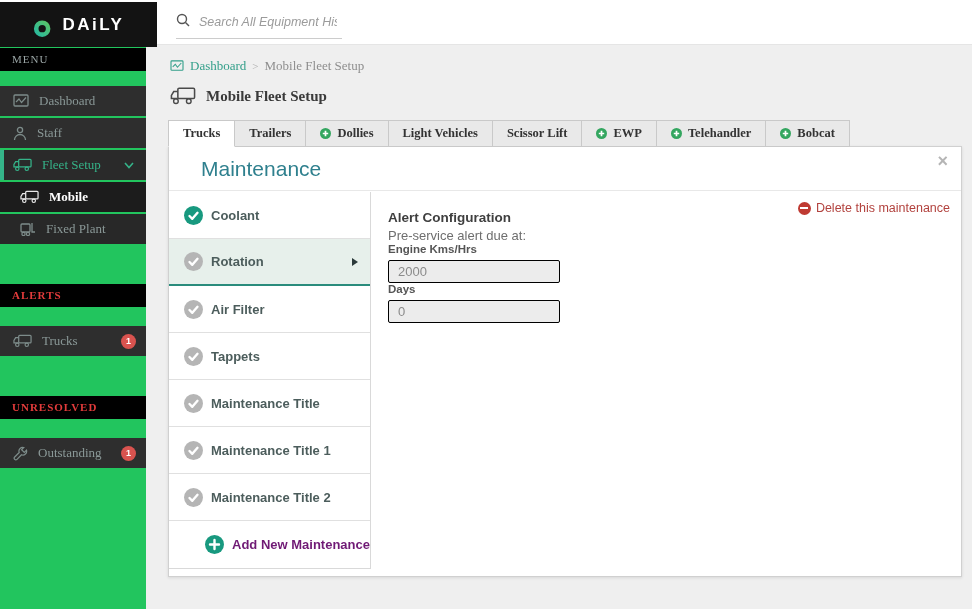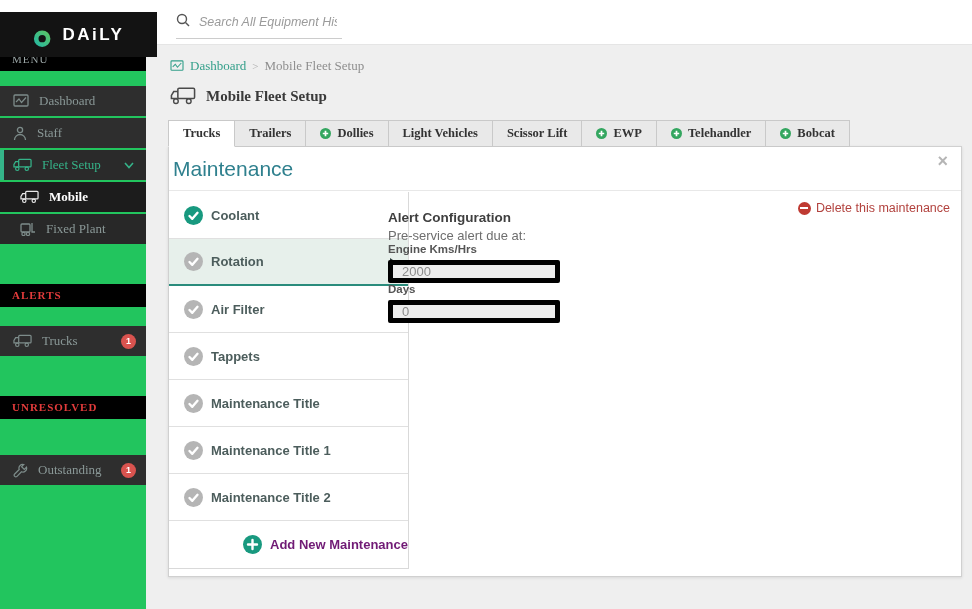--- a/index.html
+++ b/index.html
@@ -3,21 +3,21 @@
 <meta charset="utf-8">
 <style>
   * { margin:0; padding:0; box-sizing:border-box; }
   html,body { width:972px; height:609px; }
   body { position:relative; background:#efefef; overflow:hidden;
          font-family:"Liberation Sans", sans-serif; }
 
   
   .topbar { position:absolute; left:0; top:0; width:972px; height:45px;
             background:#fff; border-bottom:1px solid #e5e5e5; z-index:5; }
-  .logo-area { position:absolute; left:0; top:12px; width:157px; height:45px;
+  .logo-area { position:absolute; left:0; top:2px; width:157px; height:45px;
                background:#131313; display:flex; align-items:center; justify-content:center;
                gap:8px; z-index:6; }
   .logo-text { color:#fff; font-size:17px; font-weight:bold; letter-spacing:2.5px; }
   .search-wrap { position:absolute; left:176px; top:13px; width:166px;
                  display:flex; align-items:center; gap:9px;
                  border-bottom:1px solid #ccc; padding-bottom:7px; }
   .search-input { border:none; outline:none; background:transparent; width:138px;
                   font-size:12.5px; color:#777; font-family:"Liberation Sans",sans-serif; }
   .search-input::placeholder { color:#9b9b9b; font-style:italic; }
 
@@ -25,21 +25,21 @@
   .sidebar { position:absolute; left:0; top:45px; width:146px; height:564px;
              background:#22c55e; font-family:"Liberation Serif", serif; z-index:4; }
   .side-header { background:#000; color:#9aa5a5; font-size:11px; letter-spacing:1px;
                  padding:5px 12px; line-height:13px; }
   .side-header.alert { color:#e23b3b; font-weight:bold;margin-top:40px; }
   .s0 { margin-top:3px; }
   .s0 .side-items { margin-top:15px; }
   .s1 { margin-top:9px; }
   .s1 .side-items { margin-top:19px; }
   .s2 { margin-top:13px; }
-  .s2 .side-items { margin-top:36px; }
+  .s2 .side-items { margin-top:19px; }
   .side-item { display:flex; align-items:center; height:30px; padding-left:13px;
                gap:10px; color:#8a9897; font-size:13px; margin-bottom:2px;
                background:#2e2e2e; cursor:pointer; }
   .side-item .icn { display:flex; color:#7d8c8a; flex:none; }
   .side-item.parent-active { background:#2a2a2a; border-left:4px solid #35b389;
                              padding-left:9px; color:#35b389; }
   .side-item.parent-active .icn { color:#35b389; }
   .side-item.child { padding-left:20px; background:#282828; }
   .side-item.child.current { background:#1c1c1c; color:#fff; font-weight:bold; }
   .side-item.child.current .icn { color:#e8e8e8; }
@@ -66,27 +66,27 @@
          padding:0 14px; display:flex; align-items:center; gap:6px; cursor:pointer;
          font-family:"Liberation Serif",serif; font-size:12.5px; font-weight:bold; color:#333; }
   .tab:first-child { border-left:1px solid #c9c9c9; }
   .tab.active { background:#fff; border-bottom:1px solid #fff; }
   .tab .icn { display:flex; }
 
   
   .modal { position:relative; z-index:2; margin:-1px 0 0 11px; width:794px; height:431px;
            background:#fff; border:1px solid #d0d0d0; box-shadow:0 1px 3px rgba(0,0,0,.10); }
   .modal-header { height:44px; border-bottom:1px solid #e8e8e8; display:flex;
-                  align-items:center; padding-left:4px; }
+                  align-items:center; padding-left:32px; }
   .modal-title { font-size:21px; color:#2f808e; }
   .modal-close { position:absolute; top:5px; right:13px; color:#b5b5b5; font-size:18px;
                  font-weight:bold; cursor:pointer; line-height:1; }
   .modal-body { position:absolute; top:45px; left:0; right:0; bottom:0; }
 
-  .maint-list { position:absolute; left:0; top:0; width:240px; background:#fff;
+  .maint-list { position:absolute; left:0; top:0; width:202px; background:#fff;
                 border-right:1px solid #d9d9d9; border-bottom:1px solid #d9d9d9; }
   .m-row { height:47px; border-bottom:1px solid #e0e0e0; display:flex; align-items:center;
            gap:8px; padding-left:15px; font-size:13px; font-weight:bold; color:#4c5d5c;
            cursor:pointer; }
   .m-row:last-child { border-bottom:none; }
   .m-row.selected { background:#e7f0eb; border-bottom:2px solid #2a8c7c; }
   .m-row .icn { display:flex; flex:none; }
   .caret { margin-left:auto; margin-right:12px; width:0; height:0;
            border-left:6px solid #2b3a3a; border-top:4.5px solid transparent;
            border-bottom:4.5px solid transparent; }
@@ -98,21 +98,21 @@
   .minus-circle { width:13px; height:13px; border-radius:50%; background:#bf3a32;
                   position:relative; flex:none; }
   .minus-circle::after { content:""; position:absolute; left:2.5px; top:5.5px;
                          width:8px; height:2px; background:#fff; }
   .form { padding:18px 0 0 16px; }
   .form-title { font-size:13.5px; font-weight:bold; color:#3f3f3f; }
   .form-sub { font-size:13px; color:#6e6e6e; margin-top:3px; }
   .field { }
   .field label { display:block; font-size:11.5px; font-weight:bold; color:#555; }
   .field input { margin-top:5px; width:172px; height:23px; background:#ececec;
-                 border:5px solid #000000; border-radius:2px; color:#8b8b8b;
+                 border:1px solid #000000; border-radius:2px; color:#8b8b8b;
                  font-size:13px; padding-left:9px; font-family:"Liberation Sans",sans-serif; }
 </style>
 </head>
 <body>
 
 <div class="topbar">
   <div class="search-wrap">
     <span class="icn">
       <svg width="14" height="14" viewBox="0 0 14 14">
           <circle cx="6" cy="6" r="4.5" stroke="#555" fill="none" stroke-width="1.4"></circle>

